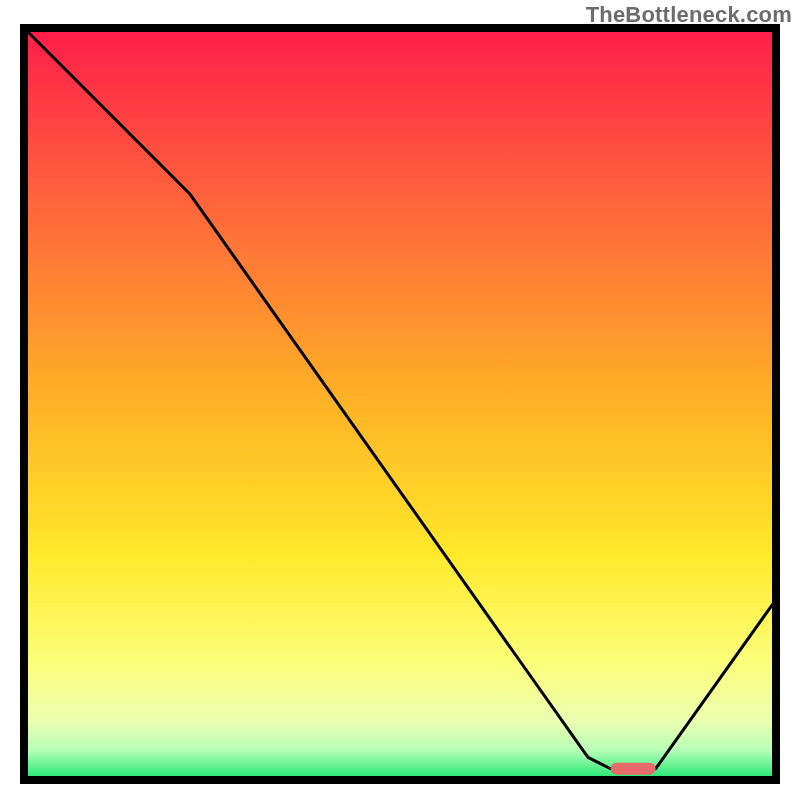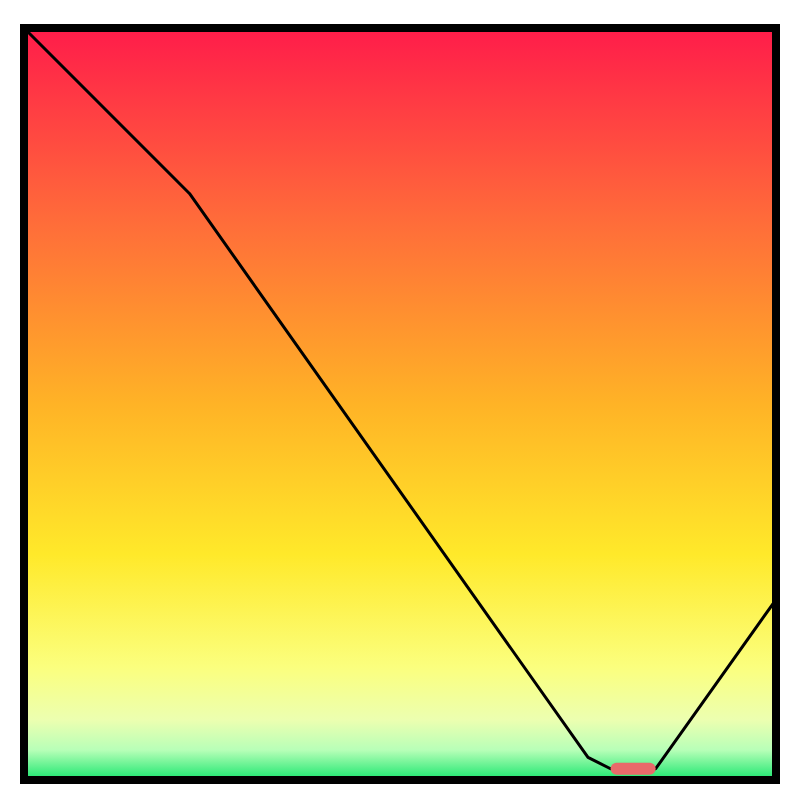--- a/index.html
+++ b/index.html
@@ -26,20 +26,21 @@
     z-index: 10;
   }
   svg {
     display: block;
   }
 </style>
 </head>
 <body>
 
 <div class="container">
+  <div class="watermark">TheBottleneck.com</div>
   <svg id="chart-svg" width="800" height="800" viewBox="0 0 800 800">
       <defs>
         <linearGradient id="bg-grad" x1="0" y1="0" x2="0" y2="1">
           <stop offset="0%" stop-color="#ff1c4a"></stop>
           <stop offset="25%" stop-color="#ff6a3a"></stop>
           <stop offset="50%" stop-color="#ffb326"></stop>
           <stop offset="70%" stop-color="#ffe92a"></stop>
           <stop offset="85%" stop-color="#fbff7e"></stop>
           <stop offset="92%" stop-color="#ecffb0"></stop>
           <stop offset="96%" stop-color="#b8ffb8"></stop>

